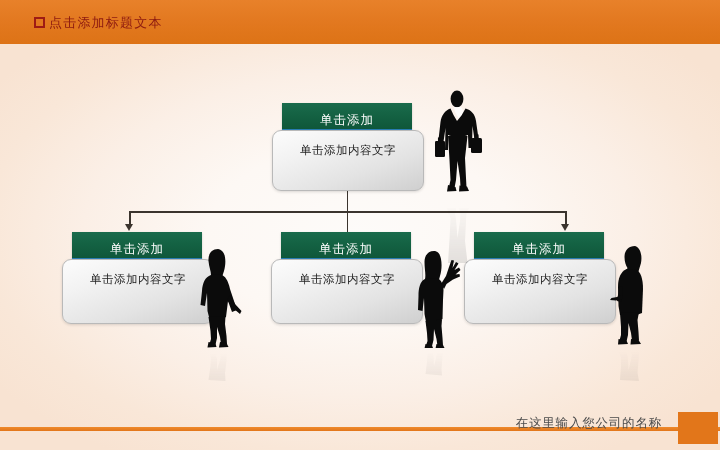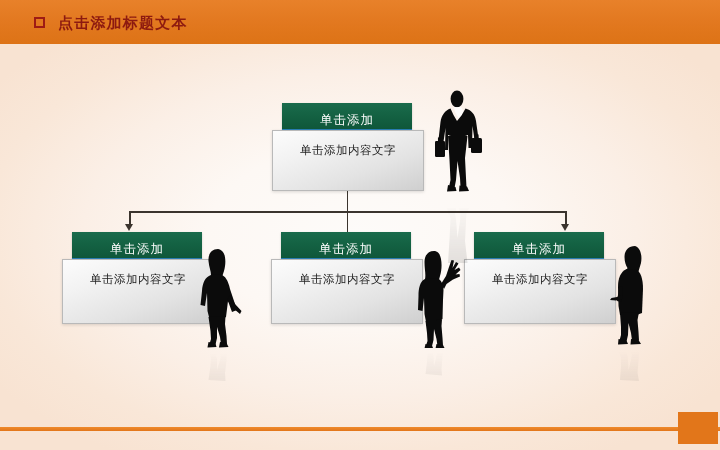--- a/index.html
+++ b/index.html
@@ -11,34 +11,34 @@
            radial-gradient(ellipse 62% 58% at 50% 52%,
              #fdfbf9 0%, #fdf8f4 34%, #fbefe6 62%, #f9e7d8 84%, #f8e3d2 100%);
   }
 
   
   #titlebar{position:absolute;left:0;top:0;width:720px;height:44px;
             background:linear-gradient(180deg,#e8812a 0%,#e2781f 52%,#dd7316 100%);
             display:flex;align-items:center;}
   #title-bullet{width:11px;height:11px;margin-left:34px;
                 border:2.5px solid #9e1b14;background:transparent;box-sizing:border-box;}
-  #title-text{margin-left:13px;font-size:15px;color:#8d1a10;
-              letter-spacing:1.2px;font-weight:700;line-height:1;}
+  #title-text{margin-left:4px;font-size:13px;color:#8d1a10;
+              letter-spacing:1.2px;font-weight:400;line-height:1;}
 
   
   .node{position:absolute;}
   .node-head{position:absolute;left:0;top:0;
              background:linear-gradient(180deg,#1a6b4c 0%,#146243 45%,#0f573a 100%);
              border-bottom:2px solid #2a7fb5;
              display:flex;align-items:flex-end;justify-content:center;
              color:#ffffff;font-size:12.5px;letter-spacing:1px;
              box-shadow:0 1px 2px rgba(0,0,0,.18);}
   .node-body{position:absolute;
              background:linear-gradient(160deg,#fcfcfc 0%,#f2f2f2 30%,#e3e3e3 66%,#cfcfcf 100%);
-             border:1px solid #b9b9b9;border-radius:0;
+             border:1px solid #b9b9b9;border-radius:9px;
              box-shadow:0 1px 3px rgba(0,0,0,.14);
              box-sizing:border-box;}
   .node-body span{position:absolute;left:0;right:0;top:12px;text-align:center;
                   font-size:11.5px;color:#1d1d1d;letter-spacing:.5px;}
 
   
   .ln{position:absolute;background:#3b342e;}
   .vline{width:1.6px;}
   .hline{height:1.6px;}
   .arrow{position:absolute;width:0;height:0;
@@ -224,15 +224,16 @@
       <g fill="#2b2b2b">
         <path d="M12 70 L13 84 L13 92 L11.5 97.5 L18.5 98.5 L20 92 L20.5 80 L23 90
                  L24 97.5 L31 97.5 L30.5 89 L29.5 77 L31 69 Z"></path>
         <path d="M10.5 96 L18.5 97.5 L20 101 L10 101.5 Z"></path>
         <path d="M23 96 L30.5 97 L33 101 L22.5 101.5 Z"></path>
       </g>
     </svg>
   </div>
 
   <div id="footrule"></div>
+  <div id="footer-text">在这里输入您公司的名称</div>
   <div id="footer-block"></div>
 
 </div>
 
 </body></html>

